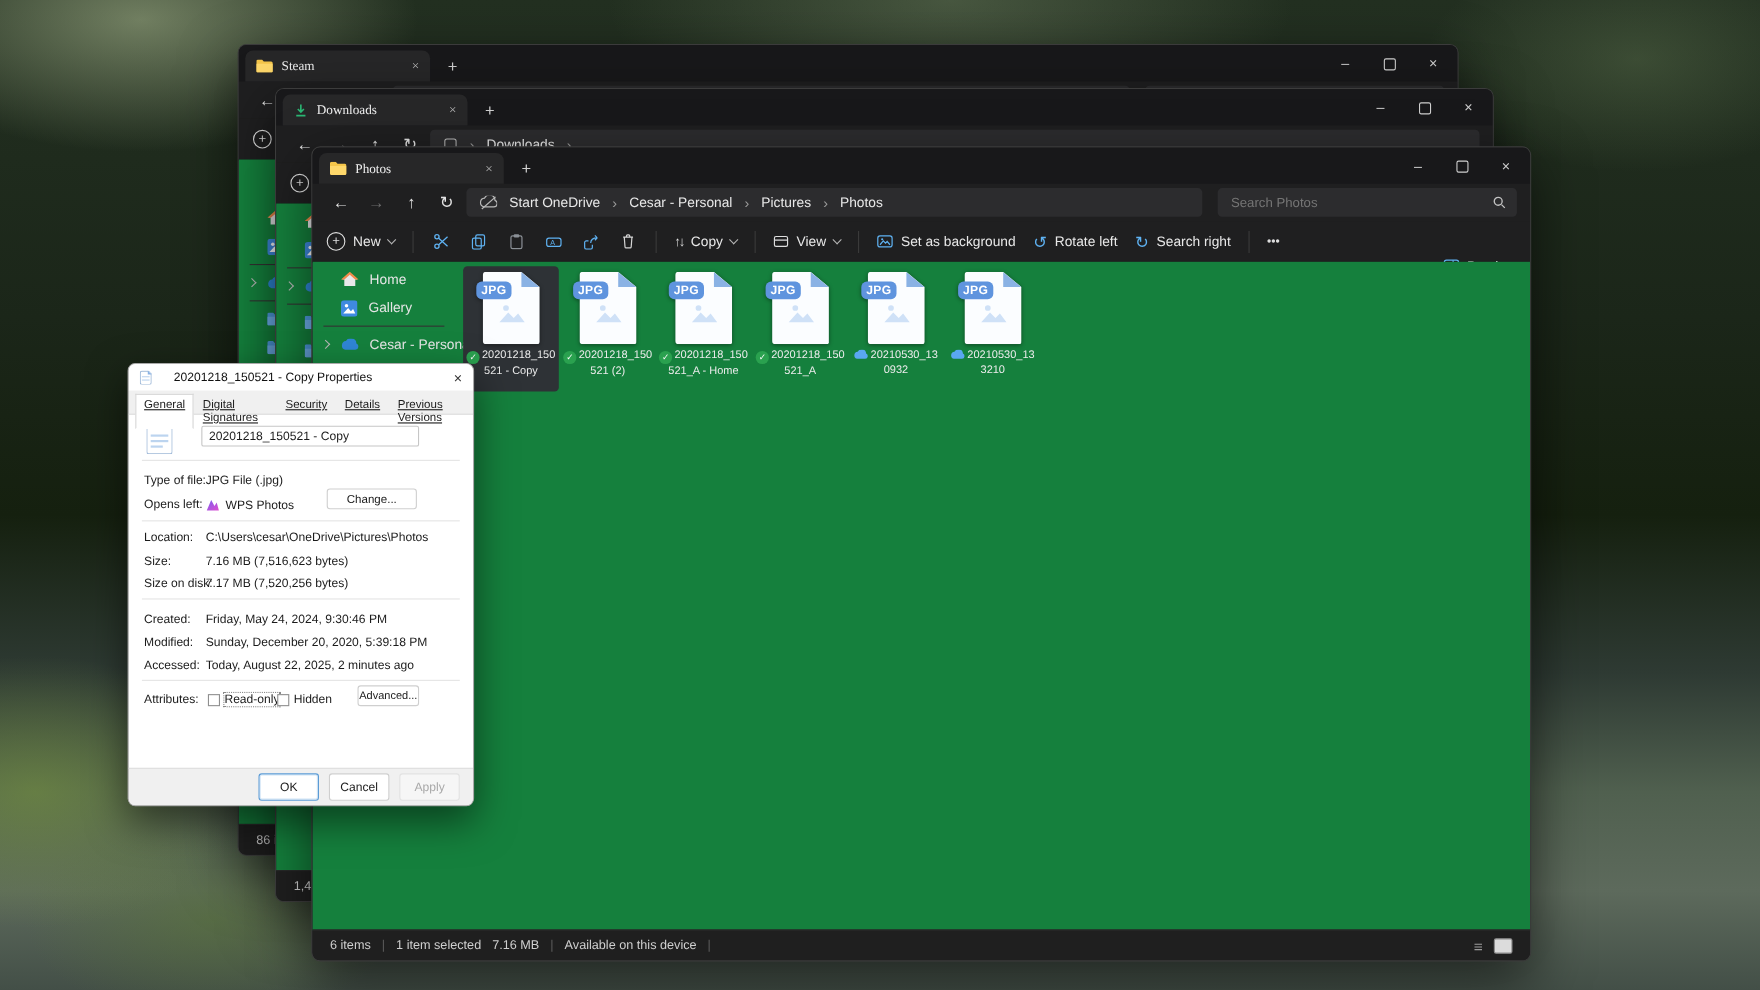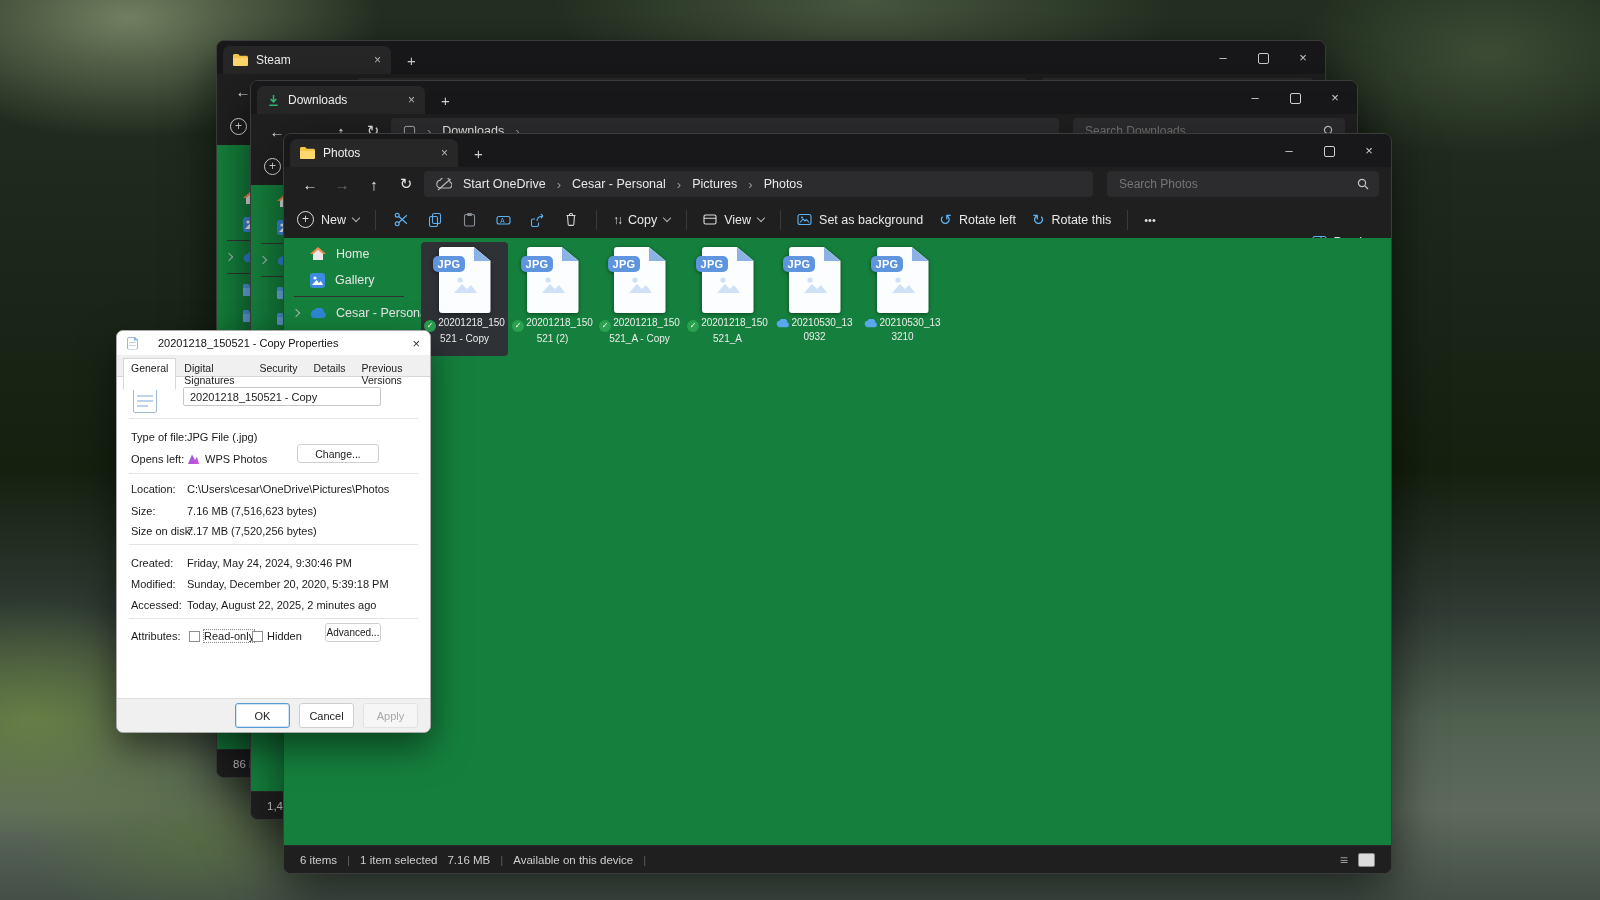--- a/index.html
+++ b/index.html
@@ -12,21 +12,21 @@
       radial-gradient(520px 220px at 54% 0%, rgba(150,170,130,.32), transparent 60%),
       radial-gradient(320px 170px at 93% 6%, rgba(120,145,100,.30), transparent 60%),
       radial-gradient(300px 190px at 2% 80%, rgba(120,150,60,.55), transparent 65%),
       radial-gradient(260px 140px at 12% 93%, rgba(90,120,50,.45), transparent 65%),
       linear-gradient(180deg,#233021 0%,#1b2619 32%,#15200f 52%,#2e3a33 68%,#50604f 80%,#5d6a5c 90%,#434f47 100%);}
   
   .win{position:absolute;background:#1f1f20;border:1px solid #3c3c3c;border-radius:8px;
        box-shadow:0 18px 50px rgba(0,0,0,.55);overflow:hidden;color:#e8e8e8;}
   .tabstrip{height:33px;background:#18181a;display:flex;align-items:flex-end;padding-left:6px;position:relative;}
   .tab{height:28px;background:#272728;border-radius:7px 7px 0 0;display:flex;align-items:center;gap:8px;
-       padding:0 10px;width:168px;box-sizing:border-box;}
+       padding:0 10px;width:168px;box-sizing:border-box;font-family:Liberation Serif, serif;}
   .tab-label{font-size:12px;color:#efefef;flex:1;white-space:nowrap;overflow:hidden;}
   .tab-close{color:#b9b9b9;font-size:12px;}
   .tab-add{color:#cfcfcf;margin:0 0 6px 16px;font-size:15px;line-height:15px;}
   .wincontrols{position:absolute;right:2px;top:0;height:33px;display:flex;align-items:center;}
   .wc{width:40px;text-align:center;color:#cfcfcf;font-size:13px;line-height:33px;}
   .wc-box{display:inline-block;width:9px;height:9px;border:1px solid #cfcfcf;border-radius:2px;vertical-align:middle;}
   .navrow{height:34px;display:flex;align-items:center;gap:4px;padding:0 12px;background:#1f1f20;}
   .navbtn{width:28px;text-align:center;color:#e3e3e3;font-size:15px;flex:0 0 auto;}
   .navbtn.dim{color:#6b6b6b;}
   .crumbbar{flex:1;height:26px;background:#2c2c2e;border-radius:4px;display:flex;align-items:center;gap:11px;
@@ -71,21 +71,21 @@
   .fname{font-size:10px;line-height:14px;color:#ececec;word-break:break-all;padding:0 3px;margin-top:3px;}
   .st{display:inline-block;vertical-align:-2px;margin-right:2px;}
   .st-synced{width:12px;height:12px;border-radius:50%;background:#2aa14f;color:#fff;font-size:8px;line-height:12px;text-align:center;}
   
   .dlg{position:absolute;left:116px;top:330px;width:313px;height:401px;background:#f0f0f0;border:1px solid #a9a9a9;
        border-radius:7px;box-shadow:0 14px 36px rgba(0,0,0,.5);font-size:11px;color:#1b1b1b;overflow:hidden;z-index:40;}
   .dlg-title{height:24px;background:#fff;display:flex;align-items:center;padding:0 10px;gap:20px;}
   .dlg-title .t{flex:1;font-size:11px;color:#111;}
   .dlg-x{color:#333;font-size:13px;}
   .dlg-tabs{position:absolute;left:6px;top:27px;display:flex;z-index:3;}
-  .dtab{padding:3px 7px 2px;border:1px solid transparent;font-size:10.5px;color:#1b1b1b;}
+  .dtab{padding:3px 7px 2px;border:1px solid transparent;font-size:10.5px;color:#1b1b1b;text-decoration:underline;}
   .dtab.active{background:#fff;border-color:#d6d6d6;border-bottom-color:#fff;padding-bottom:5px;margin-bottom:-1px;}
   .dlg-page{position:absolute;left:0;right:0;top:45px;bottom:33px;background:#fff;border-top:1px solid #d6d6d6;}
   .dl{position:absolute;left:14px;color:#1b1b1b;}
   .dv{position:absolute;left:70px;color:#1b1b1b;white-space:nowrap;}
   .hr{position:absolute;left:12px;right:12px;height:1px;background:#e4e4e4;}
   .dbtn{position:absolute;background:#fff;border:1px solid #cfcfcf;border-radius:3px;display:flex;align-items:center;
         justify-content:center;font-size:10.5px;color:#1b1b1b;box-sizing:border-box;}
   .cb{position:absolute;width:11px;height:11px;border:1px solid #8f8f8f;background:#fff;box-sizing:border-box;}
   .focusbox{outline:1px dotted #8a8a8a;}
   .nameinput{position:absolute;left:66px;top:10px;width:198px;height:19px;border:1px solid #c6c6c6;border-radius:2px;
@@ -241,29 +241,20 @@
       <div class="crumbbar">
         <span>
             <svg width="13" height="13" viewBox="0 0 14 14">
               <rect x="1.5" y="1.5" width="11" height="11" rx="2" stroke="#b9b9b9" fill="none"></rect>
             </svg>
           </span>
         <span class="crumb-sep">›</span>
         <span>Downloads</span>
         <span class="crumb-sep">›</span>
       </div>
-      <div class="searchbar">
-        <input placeholder="Search Downloads" style="">
-        <span>
-            <svg width="12" height="12" viewBox="0 0 12 12">
-              <circle cx="5" cy="5" r="3.6" fill="none" stroke="#c4c4c4" stroke-width="1.2"></circle>
-              <line x1="8" y1="8" x2="11" y2="11" stroke="#c4c4c4" stroke-width="1.2"></line>
-            </svg>
-          </span>
-      </div>
     </div>
     <div class="cmdrow">
       <div class="cmditem">
         <span class="plus-circle">+</span>
         <span>New</span>
         <span class="chev"></span>
       </div>
     </div>
     <div class="body">
       <div class="side">
@@ -457,21 +448,21 @@
             </svg>
           </span>
         <span>Set as background</span>
       </div>
       <div class="cmditem">
         <span class="rotglyph">↺</span>
         <span>Rotate left</span>
       </div>
       <div class="cmditem">
         <span class="rotglyph">↻</span>
-        <span>Rotate this</span>
+        <span>Search right</span>
       </div>
       <span class="vdiv"></span>
       <span style="font-size:11px;color:#dedede;">•••</span>
       <div class="cmditem" style="margin-left:auto;margin-top:44px;">
         <span>
             <svg width="15" height="13" viewBox="0 0 15 13">
               <rect x="1" y="1.5" width="13" height="10" rx="2" fill="none" stroke="#5fb2f2" stroke-width="1.1"></rect>
               <line x1="9" y1="1.5" x2="9" y2="11.5" stroke="#5fb2f2" stroke-width="1.1"></line>
             </svg>
           </span>
@@ -539,21 +530,21 @@
       <div class="tile" style="left:312px">
         <div class="jpgic">
             <div class="jpgpage"></div>
             <div class="jpgfold"></div>
           <svg class="jpgph" width="26" height="20" viewBox="0 0 26 20">
               <circle cx="8" cy="5" r="2.6" fill="#cfe1f7"></circle>
               <path d="M2 18L10 9L15 14L19 10L25 18Z" fill="#cfe1f7"></path>
             </svg>
           <div class="jpgbadge">JPG</div>
         </div>
-        <div class="fname"><span class="st st-synced">✓</span><span>20201218_150521_A - Copy</span></div>
+        <div class="fname"><span class="st st-synced">✓</span><span>20201218_150521_A - Home</span></div>
       </div>
       <div class="tile" style="left:400px">
         <div class="jpgic">
             <div class="jpgpage"></div>
             <div class="jpgfold"></div>
           <svg class="jpgph" width="26" height="20" viewBox="0 0 26 20">
               <circle cx="8" cy="5" r="2.6" fill="#cfe1f7"></circle>
               <path d="M2 18L10 9L15 14L19 10L25 18Z" fill="#cfe1f7"></path>
             </svg>
           <div class="jpgbadge">JPG</div>

